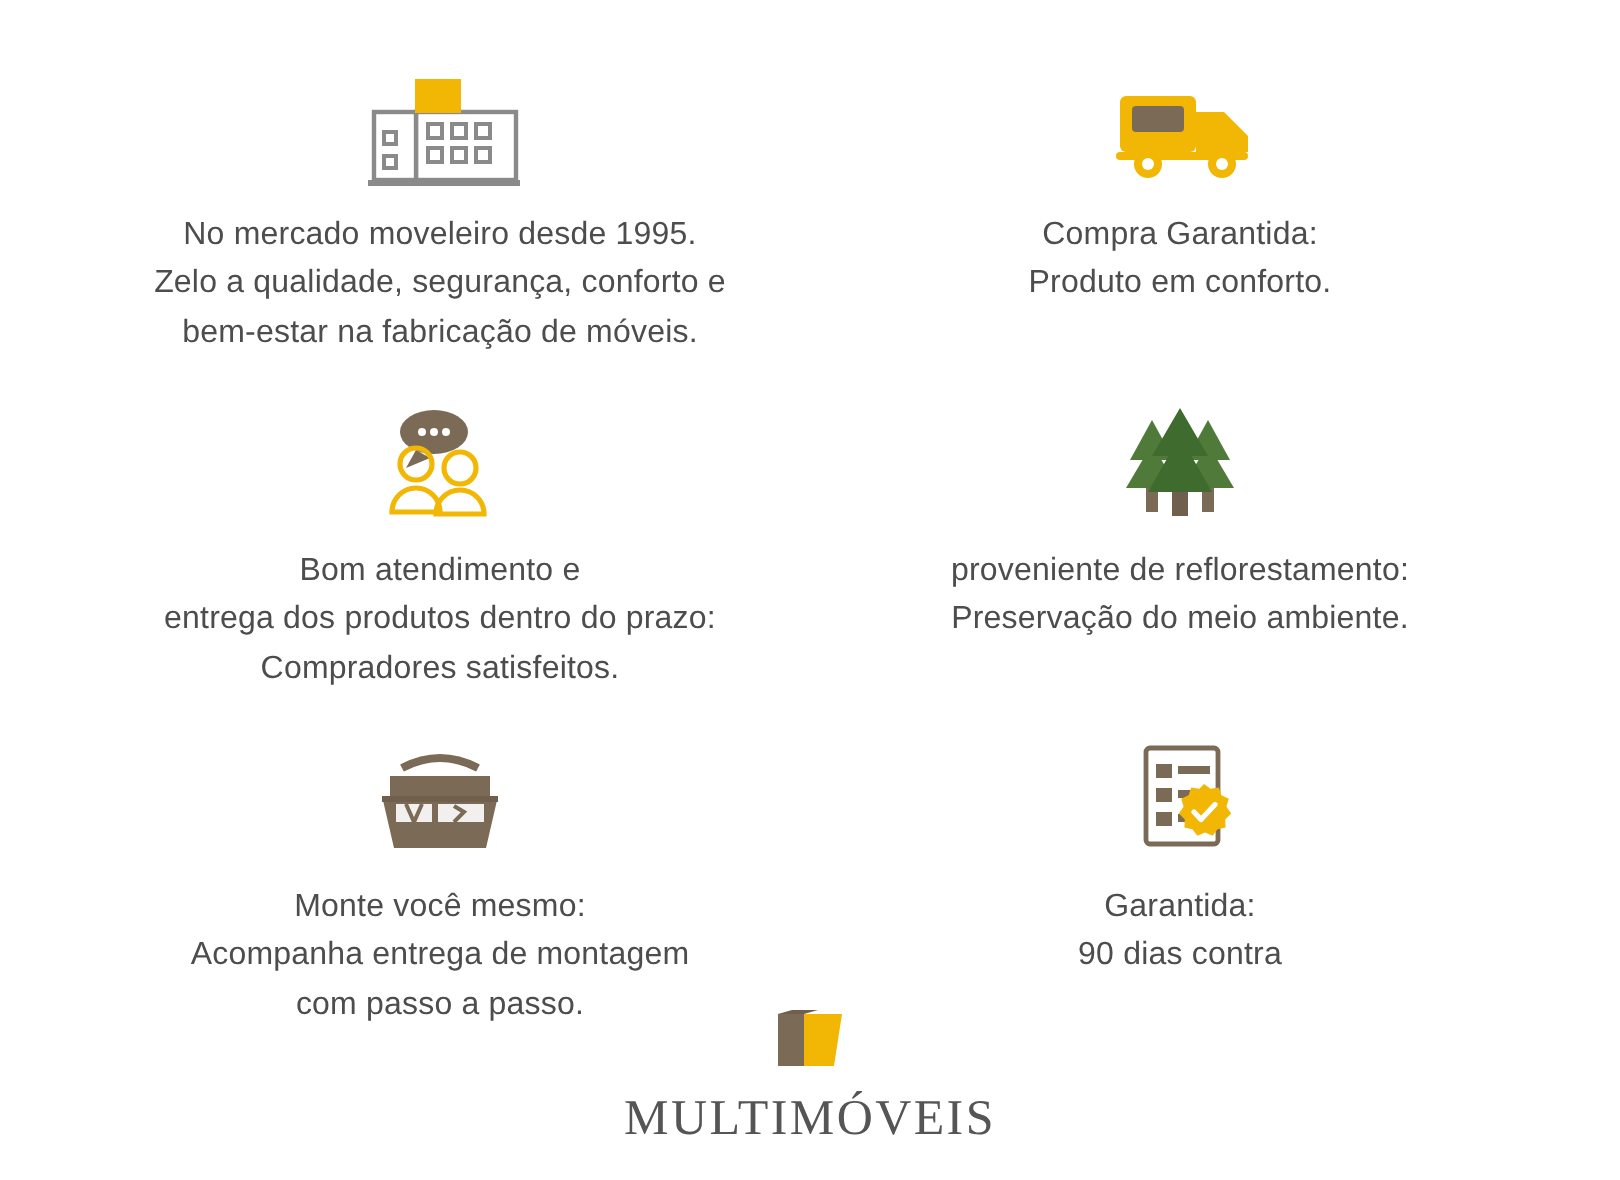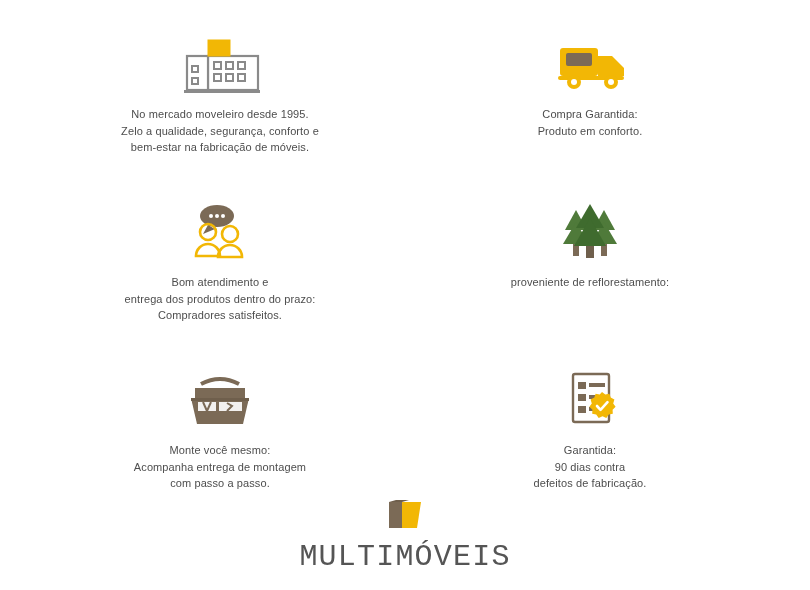--- a/index.html
+++ b/index.html
@@ -35,21 +35,21 @@
     padding-top: 6px;
   }
   .icon-wrap {
     height: 76px;
     display: flex;
     align-items: center;
     justify-content: center;
   }
   .feature-text {
     text-align: center;
-    font-size: 11px;
+    font-size: 16px;
     line-height: 1.52;
     color: #4d4d4d;
     letter-spacing: 0.1px;
     margin-top: 6px;
   }
   .feature-text .line {
     display: block;
     white-space: nowrap;
   }
   .brand {
@@ -58,24 +58,24 @@
     right: 0;
     bottom: 16px;
     display: flex;
     flex-direction: column;
     align-items: center;
   }
   .brand-mark {
     margin-bottom: 4px;
   }
   .brand-name {
-    font-size: 30px;
+    font-size: 25px;
     letter-spacing: 1.2px;
     color: #555555;
-    font-family: Liberation Mono, monospace;
+    font-family: Liberation Serif, serif;
   }
 </style>
 </head>
 <body>
 
 <div class="page">
 
   <div class="grid">
 
     <div class="feature">
@@ -152,20 +152,21 @@
           <polygon points="64,16 53,36 75,36" fill="#4f7a3a"></polygon>
           <polygon points="64,28 51,50 77,50" fill="#4f7a3a"></polygon>
           <rect x="61" y="50" width="6" height="12" fill="#7b6a56"></rect>
           <polygon points="50,10 36,34 64,34" fill="#3f6b2e"></polygon>
           <polygon points="50,24 34,52 66,52" fill="#3f6b2e"></polygon>
           <rect x="46" y="52" width="8" height="12" fill="#6f5f4c"></rect>
         </svg>
       </div>
       <div class="feature-text">
         <span class="line">proveniente de reflorestamento:</span>
+        <span class="line">Preservação do meio ambiente.</span>
       </div>
     </div>
 
     <div class="feature">
       <div class="icon-wrap">
         <svg width="110" height="72" viewBox="0 0 110 72">
           <path d="M36 22 q19 -10 38 0" fill="none" stroke="#7b6a56" stroke-width="4"></path>
           <rect x="30" y="26" width="50" height="10" fill="#7b6a56"></rect>
           <path d="M26 36 h58 l-6 26 h-46 z" fill="#7b6a56"></path>
           <rect x="33" y="40" width="44" height="9" fill="#ffffff" opacity="0.9"></rect>
@@ -194,21 +195,20 @@
           <rect x="49" y="45" width="16" height="4" fill="#7b6a56"></rect>
           <g transform="translate(62,44)">
             <polygon fill="#f2b705" points="0,-14 3.3,-11.6 7.4,-12.3 8.7,-8.4 12.4,-6.6 11.2,-2.6 13.6,0.8 10.6,3.7 10.8,7.8 6.8,8.6 4.3,11.9 0.5,10.3 -3.3,11.9 -5.8,8.6 -9.8,7.8 -9.6,3.7 -12.6,0.8 -10.2,-2.6 -11.4,-6.6 -7.7,-8.4 -6.4,-12.3 -2.3,-11.6"></polygon>
             <path d="M-5 0 l3.5 3.8 l7 -7.6" fill="none" stroke="#ffffff" stroke-width="2.6" stroke-linecap="round" stroke-linejoin="round"></path>
           </g>
         </svg>
       </div>
       <div class="feature-text">
         <span class="line">Garantida:</span>
         <span class="line">90 dias contra</span>
-        <span class="line">defeitos de fabricação.</span>
       </div>
     </div>
 
   </div>
 
   <div class="brand">
     <div class="brand-mark">
       <svg width="44" height="34" viewBox="0 0 44 34">
         <path d="M6 4 h13 v26 h-13 z" fill="#7b6a56"></path>
         <path d="M19 4 h19 l-4 26 h-15 z" fill="#f2b705"></path>

